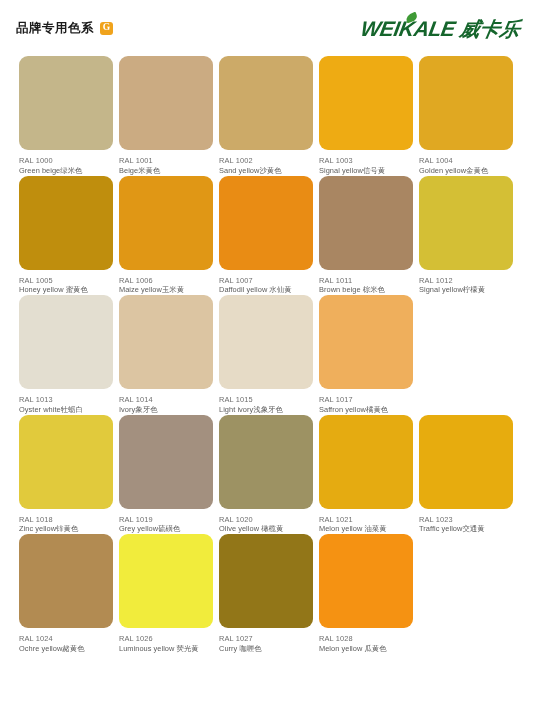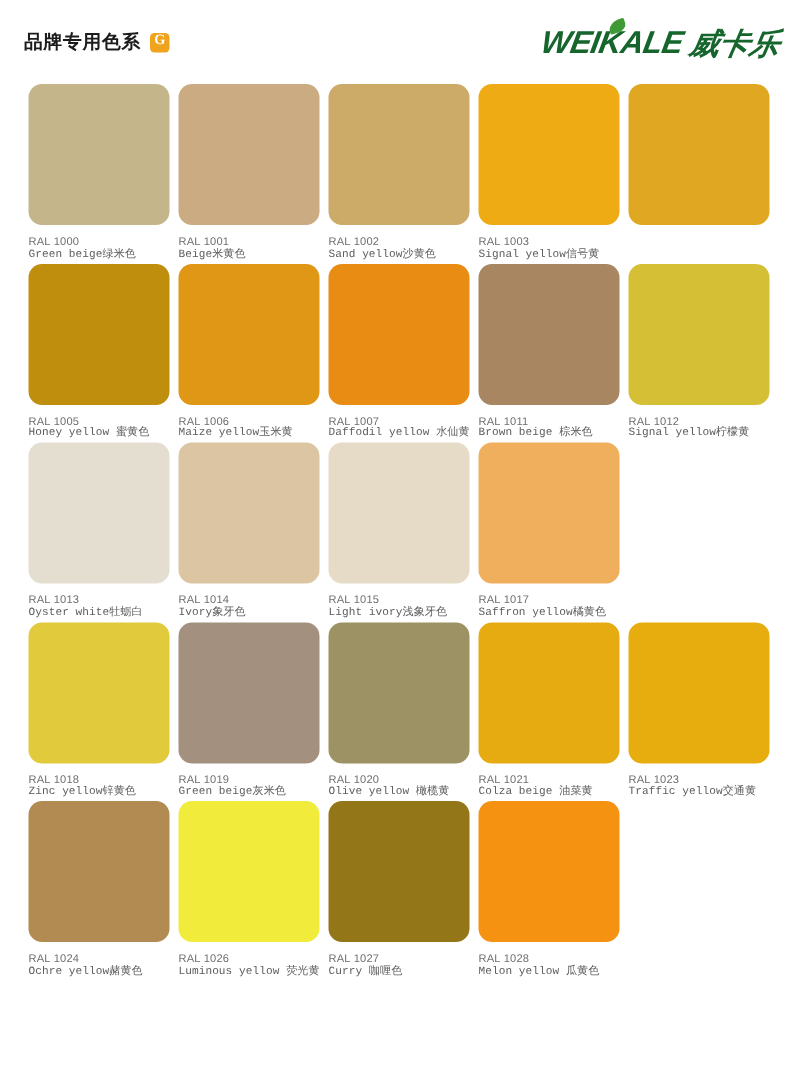--- a/index.html
+++ b/index.html
@@ -132,21 +132,21 @@
     color: #6e6e6e;
     letter-spacing: 0.15px;
     white-space: nowrap;
   }
   .cname {
     display: block;
     font-size: 7.4px;
     color: #5c5c5c;
     letter-spacing: 0.05px;
     white-space: nowrap;
-    font-family: Liberation Mono, monospace;
+    font-family: Liberation Sans, sans-serif;
   }
 </style>
 </head>
 <body>
 
 <div class="page">
 
   <div class="header">
     <div class="brand-left">
       <span class="brand-title">品牌专用色系</span>
@@ -187,20 +187,24 @@
       </div>
       <div class="cell">
         <div class="chip" style="background-color: rgb(238, 171, 19);"></div>
         <div class="caption">
           <span class="code">RAL 1003</span>
           <span class="cname">Signal yellow信号黄</span>
         </div>
       </div>
       <div class="cell">
         <div class="chip" style="background-color: rgb(224, 168, 34);"></div>
+        <div class="caption">
+          <span class="code">RAL 1004</span>
+          <span class="cname">Golden yellow金黄色</span>
+        </div>
       </div>
     </div>
 
     <div class="row">
       <div class="cell">
         <div class="chip" style="background-color: rgb(191, 142, 13);"></div>
         <div class="caption">
           <span class="code">RAL 1005</span>
           <span class="cname">Honey yellow 蜜黄色</span>
         </div>
@@ -271,35 +275,35 @@
         <div class="chip" style="background-color: rgb(225, 202, 60);"></div>
         <div class="caption">
           <span class="code">RAL 1018</span>
           <span class="cname">Zinc yellow锌黄色</span>
         </div>
       </div>
       <div class="cell">
         <div class="chip" style="background-color: rgb(163, 144, 127);"></div>
         <div class="caption">
           <span class="code">RAL 1019</span>
-          <span class="cname">Green beige灰米色</span>
+          <span class="cname">Grey yellow硫磺色</span>
         </div>
       </div>
       <div class="cell">
         <div class="chip" style="background-color: rgb(157, 146, 99);"></div>
         <div class="caption">
           <span class="code">RAL 1020</span>
           <span class="cname">Olive yellow 橄榄黄</span>
         </div>
       </div>
       <div class="cell">
         <div class="chip" style="background-color: rgb(229, 171, 17);"></div>
         <div class="caption">
           <span class="code">RAL 1021</span>
-          <span class="cname">Colza beige 油菜黄</span>
+          <span class="cname">Melon yellow 油菜黄</span>
         </div>
       </div>
       <div class="cell">
         <div class="chip" style="background-color: rgb(231, 172, 14);"></div>
         <div class="caption">
           <span class="code">RAL 1023</span>
           <span class="cname">Traffic yellow交通黄</span>
         </div>
       </div>
     </div>

